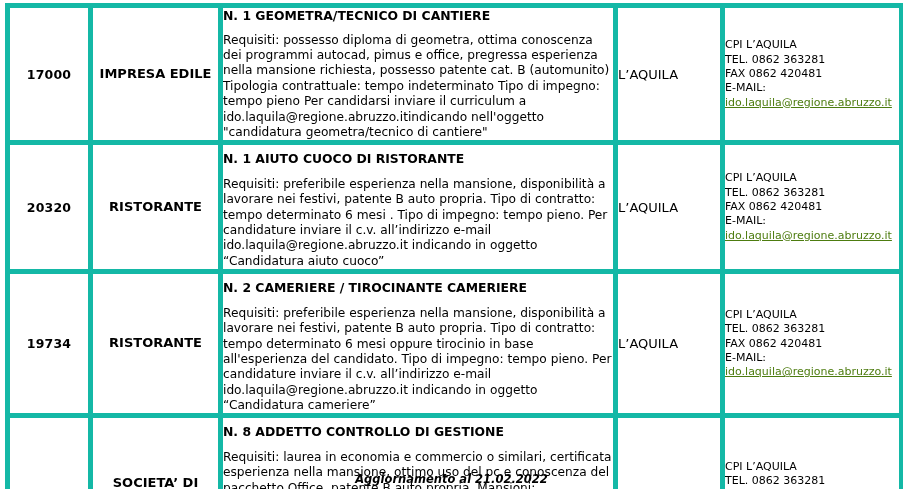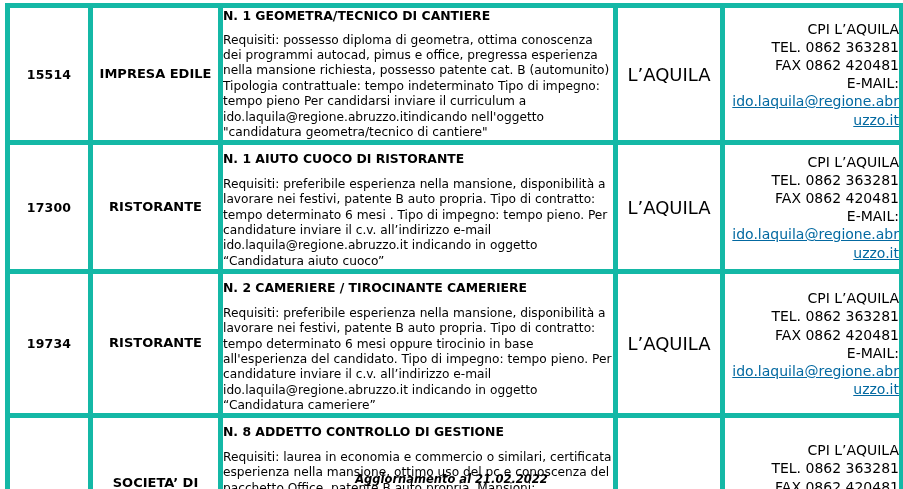--- a/index.html
+++ b/index.html
@@ -65,32 +65,31 @@
   .desc-title {
     font-weight: bold;
     font-size: 12.4px;
     display: block;
     margin-bottom: 9px;
   }
   .desc-body {
     display: block;
   }
   td.loc-cell {
-    text-align: center;
-    font-size: 18px;
+    font-size: 13px;
   }
   td.cont-cell {
-    text-align: right;
-    font-size: 14px;
+    text-align: left;
+    font-size: 11px;
     line-height: 1.3;
     padding: 0 2px;
   }
   .cont-line { display: block; white-space: nowrap; }
   .cont-email {
-    color: #0369a1;
+    color: #4d7c0f;
     text-decoration: underline;
     word-break: break-all;
     white-space: normal;
     display: block;
     line-height: 1.3;
   }
   .footer-note {
     position: absolute;
     left: 0;
     top: 472px;
@@ -116,38 +115,38 @@
     <colgroup>
       <col class="c-id">
         <col class="c-comp">
         <col class="c-desc">
         <col class="c-loc">
         <col class="c-cont">
     </colgroup>
     <tbody>
 
       <tr class="r0">
-        <td class="id-cell">15514</td>
+        <td class="id-cell">17000</td>
         <td class="comp-cell">IMPRESA EDILE</td>
         <td class="desc-cell">
           <span class="desc-title">N. 1 GEOMETRA/TECNICO DI CANTIERE</span>
           <span class="desc-body">Requisiti: possesso diploma di geometra, ottima conoscenza dei programmi autocad, pimus e office, pregressa esperienza nella mansione richiesta, possesso patente cat. B (automunito) Tipologia contrattuale: tempo indeterminato Tipo di impegno: tempo pieno Per candidarsi inviare il curriculum a ido.laquila@regione.abruzzo.itindicando nell'oggetto "candidatura geometra/tecnico di cantiere"</span>
         </td>
         <td class="loc-cell">L’AQUILA</td>
         <td class="cont-cell">
           <span class="cont-line">CPI L’AQUILA</span>
           <span class="cont-line">TEL. 0862 363281</span>
           <span class="cont-line">FAX 0862 420481</span>
           <span class="cont-line">E-MAIL:</span>
           <a class="cont-email" href="#">ido.laquila@regione.abruzzo.it</a>
         </td>
       </tr>
 
       <tr class="r1">
-        <td class="id-cell">17300</td>
+        <td class="id-cell">20320</td>
         <td class="comp-cell">RISTORANTE</td>
         <td class="desc-cell">
           <span class="desc-title">N. 1 AIUTO CUOCO DI RISTORANTE</span>
           <span class="desc-body">Requisiti: preferibile esperienza nella mansione, disponibilità a lavorare nei festivi, patente B auto propria. Tipo di contratto: tempo determinato 6 mesi . Tipo di impegno: tempo pieno. Per candidature inviare il c.v. all’indirizzo e-mail ido.laquila@regione.abruzzo.it indicando in oggetto “Candidatura aiuto cuoco”</span>
         </td>
         <td class="loc-cell">L’AQUILA</td>
         <td class="cont-cell">
           <span class="cont-line">CPI L’AQUILA</span>
           <span class="cont-line">TEL. 0862 363281</span>
           <span class="cont-line">FAX 0862 420481</span>

